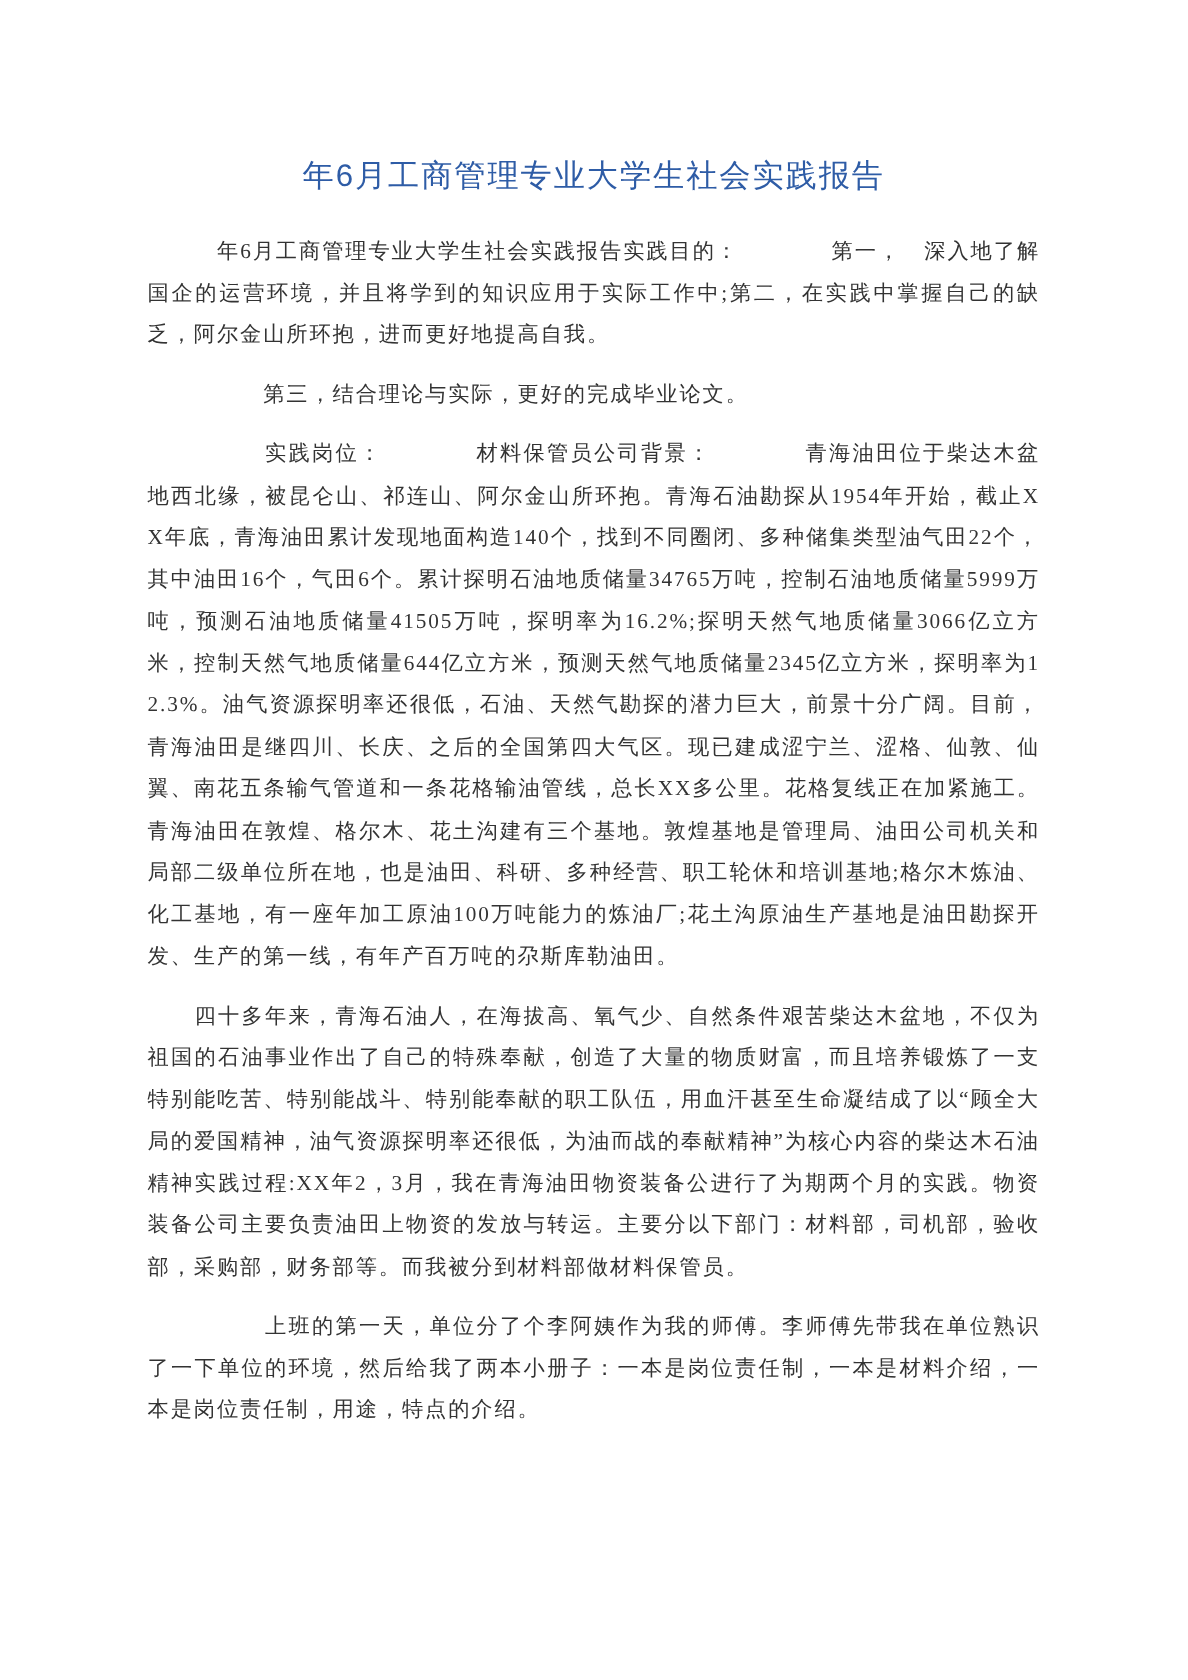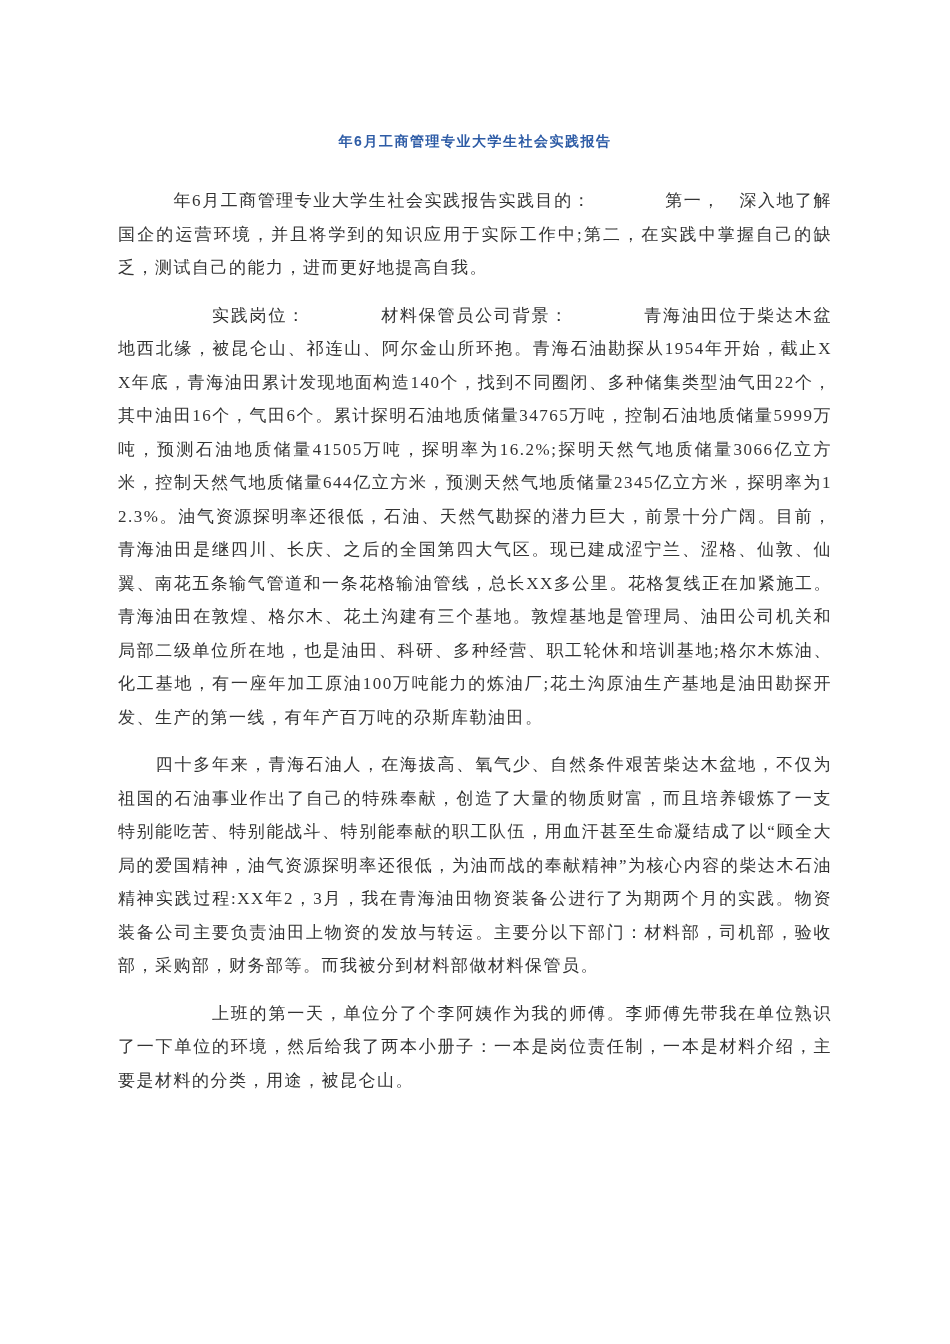--- a/index.html
+++ b/index.html
@@ -10,22 +10,22 @@
   }
   .page {
     width: 950px;
     min-height: 1344px;
     margin: 0 auto;
     background: var(--page-bg, #ffffff);
     padding: 126px 118px 60px 118px;
   }
   .doc-title {
     font-family: "Liberation Sans", "DejaVu Sans", sans-serif;
-    font-size: 14px;
-    font-weight: bold;
+    font-size: 25px;
+    font-weight: normal;
     color: var(--title-color, #2E5CA6);
     text-align: center;
     letter-spacing: 1.5px;
     margin: 0 0 28px 0;
     line-height: 30px;
   }
   .doc-body {
     width: 100%;
   }
   .para {
@@ -38,18 +38,19 @@
     margin: 0 0 14px 0;
     word-break: break-all;
   }
 </style>
 </head>
 <body>
 
 <div class="page">
   <h1 class="doc-title">年6月工商管理专业大学生社会实践报告</h1>
   <div class="doc-body">
-      <p class="para">　　　年6月工商管理专业大学生社会实践报告实践目的：　　　　第一，　深入地了解国企的运营环境，并且将学到的知识应用于实际工作中;第二，在实践中掌握自己的缺乏，测试自己的能力，进而更好地提高自我。</p>
+      <p class="para">　　　年6月工商管理专业大学生社会实践报告实践目的：　　　　第一，　深入地了解国企的运营环境，并且将学到的知识应用于实际工作中;第二，在实践中掌握自己的缺乏，阿尔金山所环抱，进而更好地提高自我。</p>
+      <p class="para">　　　　　第三，结合理论与实际，更好的完成毕业论文。</p>
       <p class="para">　　　　　实践岗位：　　　　材料保管员公司背景：　　　　青海油田位于柴达木盆地西北缘，被昆仑山、祁连山、阿尔金山所环抱。青海石油勘探从1954年开始，截止XX年底，青海油田累计发现地面构造140个，找到不同圈闭、多种储集类型油气田22个，其中油田16个，气田6个。累计探明石油地质储量34765万吨，控制石油地质储量5999万吨，预测石油地质储量41505万吨，探明率为16.2%;探明天然气地质储量3066亿立方米，控制天然气地质储量644亿立方米，预测天然气地质储量2345亿立方米，探明率为12.3%。油气资源探明率还很低，石油、天然气勘探的潜力巨大，前景十分广阔。目前，青海油田是继四川、长庆、之后的全国第四大气区。现已建成涩宁兰、涩格、仙敦、仙翼、南花五条输气管道和一条花格输油管线，总长XX多公里。花格复线正在加紧施工。青海油田在敦煌、格尔木、花土沟建有三个基地。敦煌基地是管理局、油田公司机关和局部二级单位所在地，也是油田、科研、多种经营、职工轮休和培训基地;格尔木炼油、化工基地，有一座年加工原油100万吨能力的炼油厂;花土沟原油生产基地是油田勘探开发、生产的第一线，有年产百万吨的尕斯库勒油田。</p>
       <p class="para">　　四十多年来，青海石油人，在海拔高、氧气少、自然条件艰苦柴达木盆地，不仅为祖国的石油事业作出了自己的特殊奉献，创造了大量的物质财富，而且培养锻炼了一支特别能吃苦、特别能战斗、特别能奉献的职工队伍，用血汗甚至生命凝结成了以“顾全大局的爱国精神，油气资源探明率还很低，为油而战的奉献精神”为核心内容的柴达木石油精神实践过程:XX年2，3月，我在青海油田物资装备公进行了为期两个月的实践。物资装备公司主要负责油田上物资的发放与转运。主要分以下部门：材料部，司机部，验收部，采购部，财务部等。而我被分到材料部做材料保管员。</p>
-      <p class="para">　　　　　上班的第一天，单位分了个李阿姨作为我的师傅。李师傅先带我在单位熟识了一下单位的环境，然后给我了两本小册子：一本是岗位责任制，一本是材料介绍，主要是材料的分类，用途，被昆仑山。</p>
+      <p class="para">　　　　　上班的第一天，单位分了个李阿姨作为我的师傅。李师傅先带我在单位熟识了一下单位的环境，然后给我了两本小册子：一本是岗位责任制，一本是材料介绍，一本是岗位责任制，用途，特点的介绍。</p>
     </div>
 </div>
 
 </body></html>

